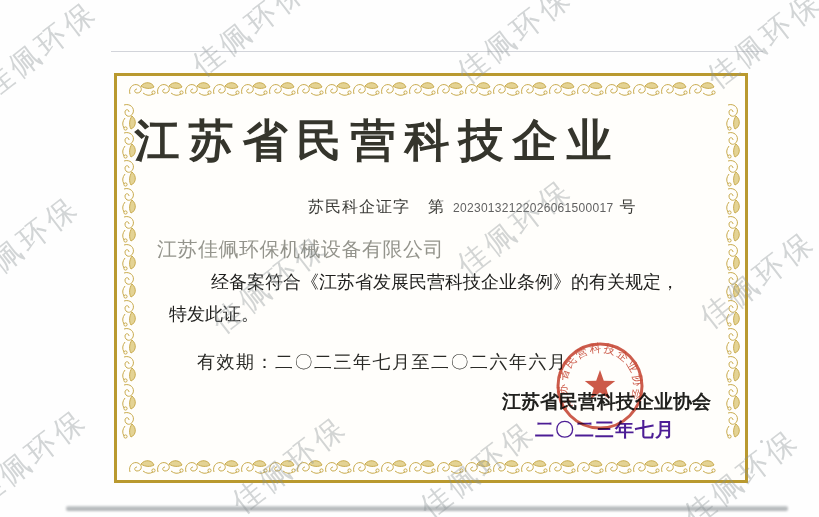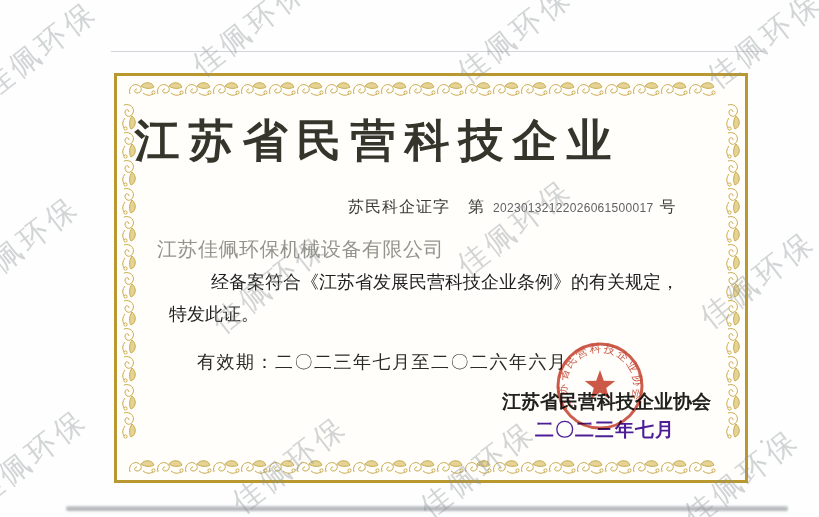--- a/index.html
+++ b/index.html
@@ -18,21 +18,21 @@
   .cert-border{position:absolute;left:114px;top:73px;width:628px;height:404px;
       border:3px solid #b9992f;background:#fffefb;z-index:1;}
   .border-pattern{position:absolute;left:2px;top:2px;z-index:2;}
 
   
   .content-layer{position:absolute;inset:0;z-index:10;}
   .title{position:absolute;left:114px;top:118px;width:518px;margin:0;text-align:center;
       font-size:45px;line-height:1;font-weight:900;letter-spacing:9px;text-indent:9px;
       color:#35352c;font-family:"DejaVu Serif","Liberation Serif",serif;}
   .certno{position:absolute;left:308px;top:197px;display:flex;align-items:baseline;
-      color:#3c3c38;font-size:16px;letter-spacing:1px;margin-left:40px;}
+      color:#3c3c38;font-size:16px;letter-spacing:1px;}
   .certno .word-no{margin-left:18px;}
   .certno .digits{margin-left:8px;font-family:Liberation Sans, sans-serif;
       font-size:12px;letter-spacing:.3px;color:#616161;}
   .certno .word-hao{margin-left:6px;}
   .company{position:absolute;left:157px;top:236px;font-size:20px;color:#94948c;
       letter-spacing:.5px;}
   .body1{position:absolute;left:211px;top:270px;margin:0;font-size:18px;font-weight:normal;
       color:#1e1e1c;letter-spacing:0;}
   .body2{position:absolute;left:169px;top:302px;margin:0;font-size:18px;font-weight:normal;
       color:#1e1e1c;}

